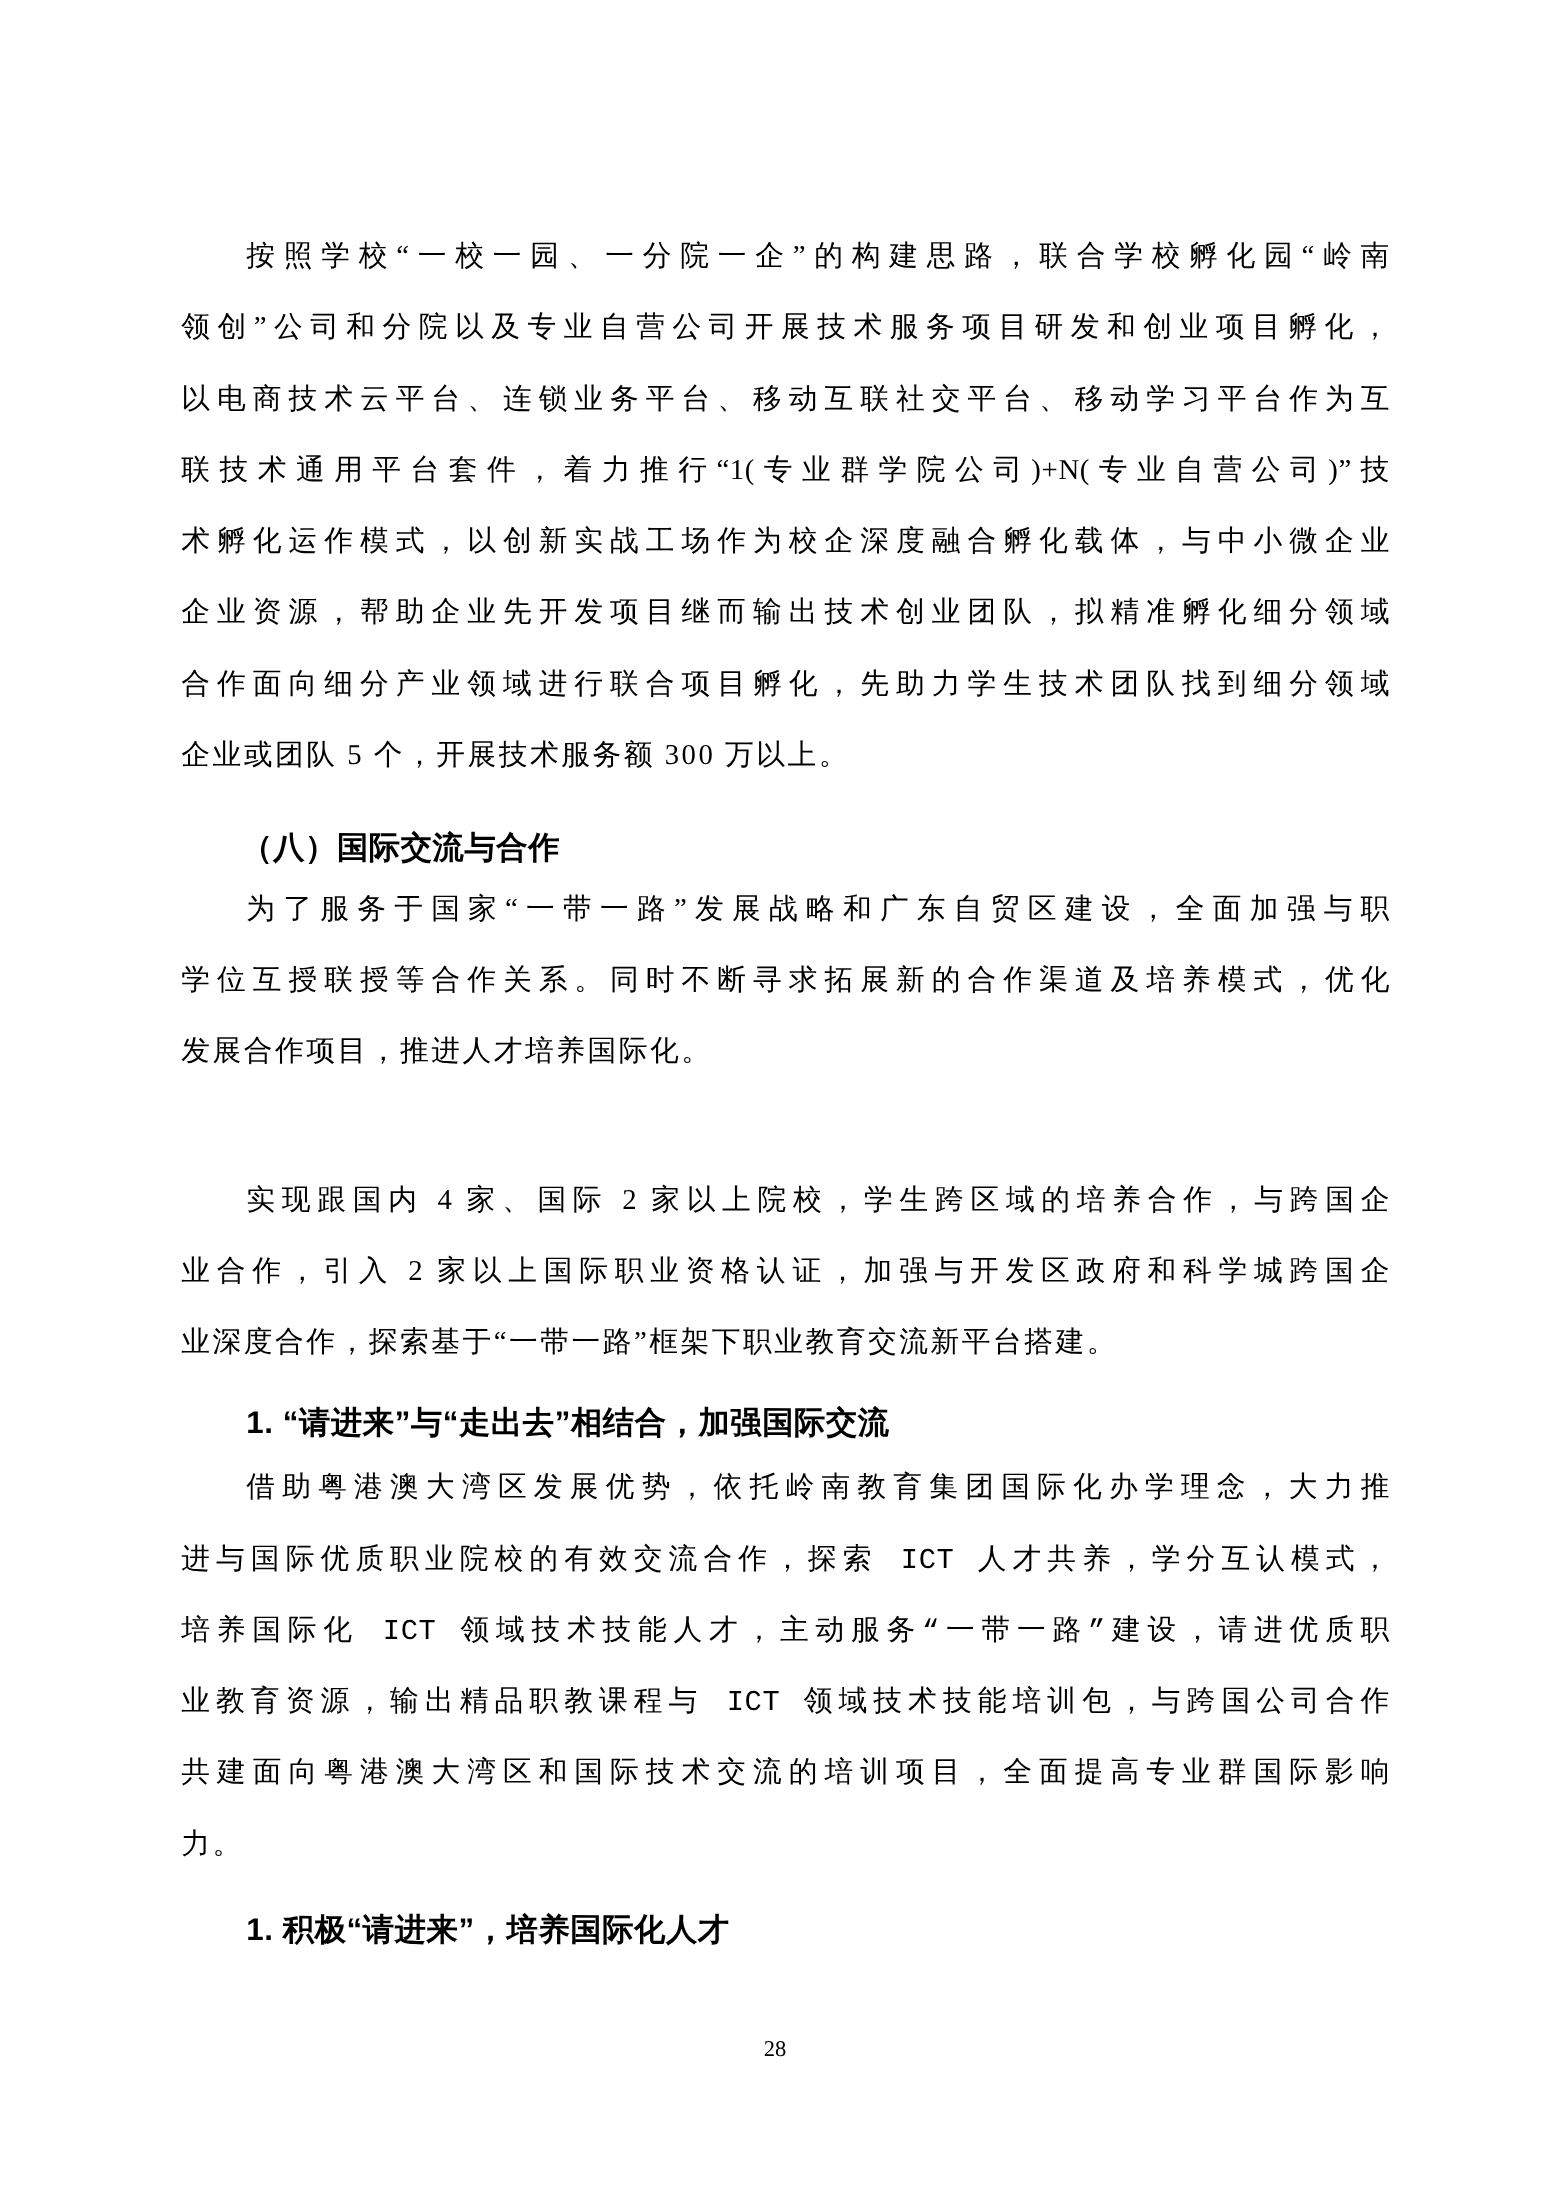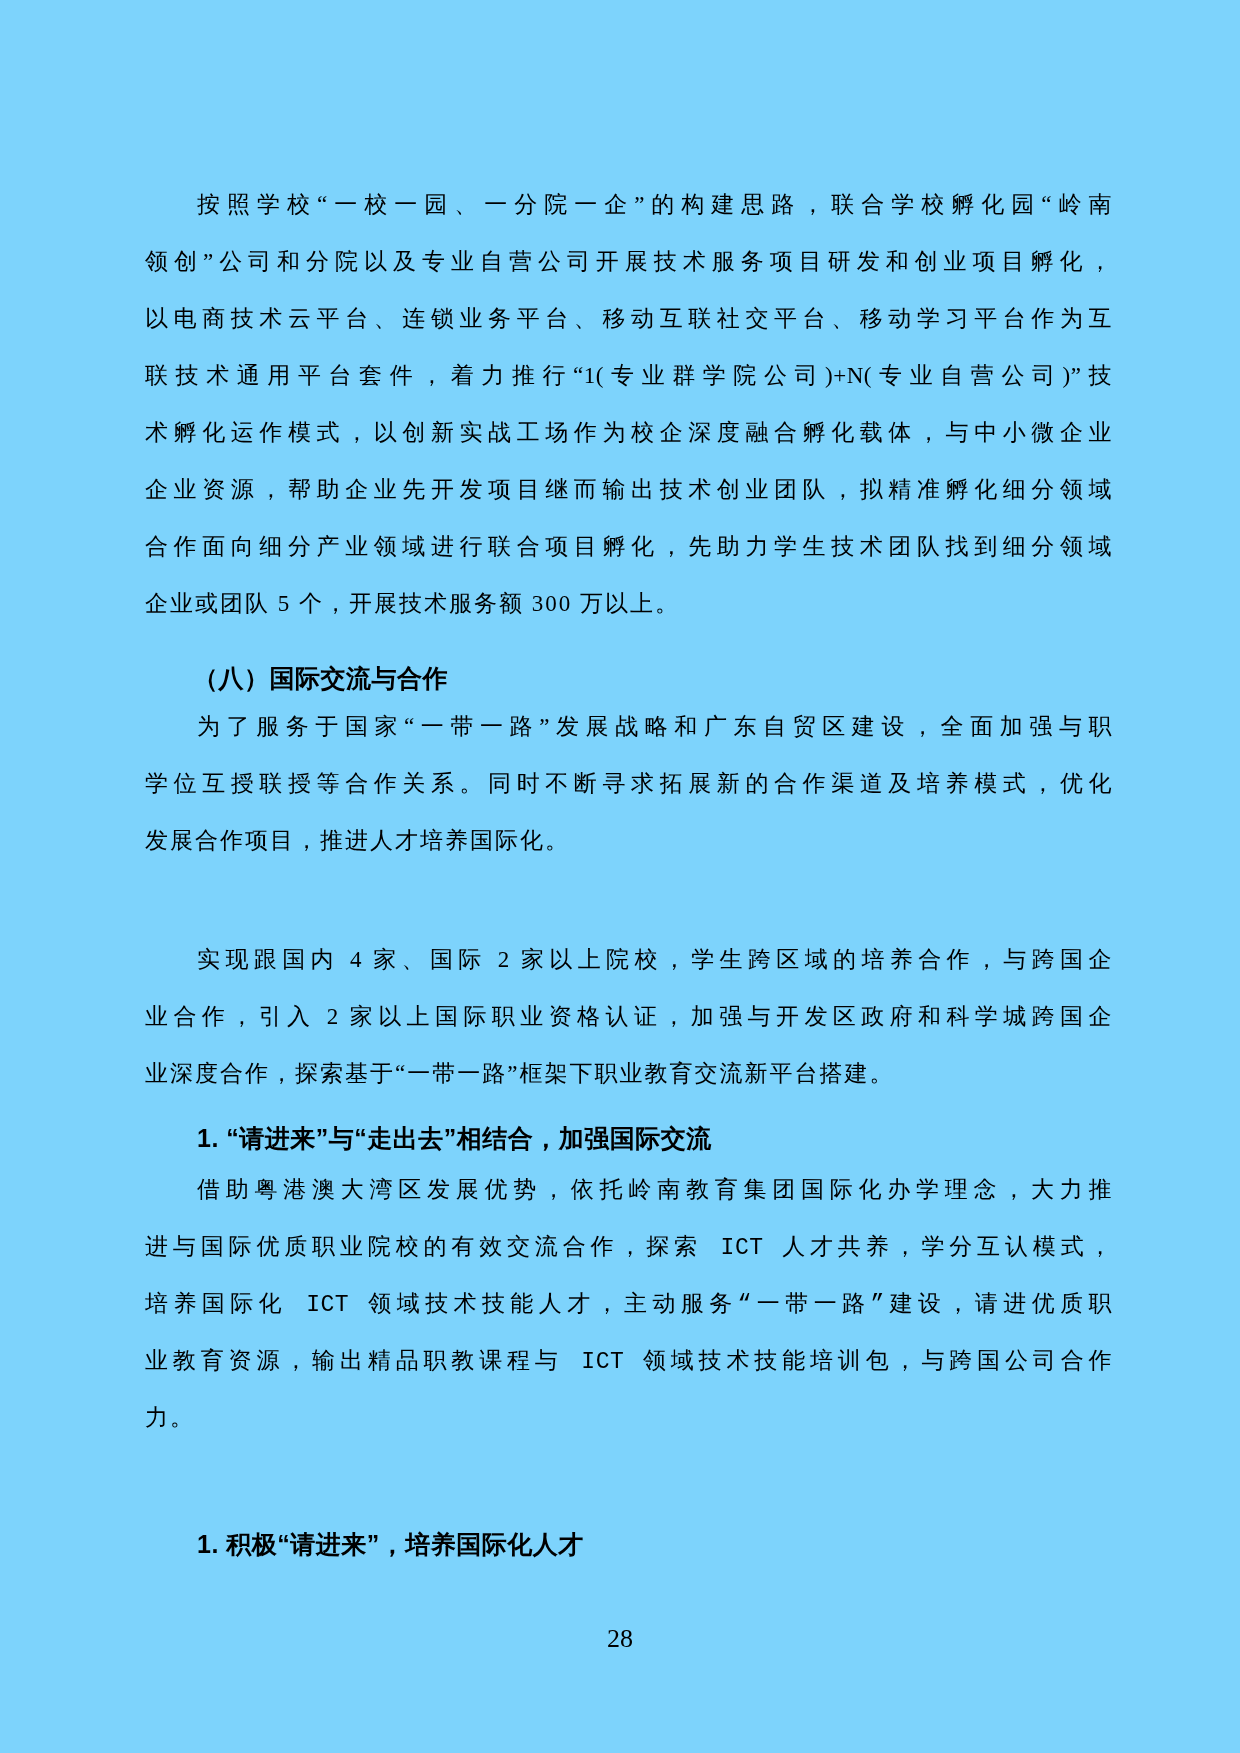--- a/index.html
+++ b/index.html
@@ -4,21 +4,21 @@
 <style>
   html, body {
     margin: 0;
     padding: 0;
     background: #888;
   }
   .page {
     position: relative;
     width: 1240px;
     height: 1753px;
-    background: #7dd3fc;
+    background: #ffffff;
     overflow: hidden;
     font-family: "Liberation Serif", serif;
     color: #000000;
   }
   .block {
     position: absolute;
     left: 145px;
     width: 967px;
   }
   .para .line {
@@ -51,21 +51,21 @@
   }
   .sub-heading {
     padding-left: 52px;
   }
   .footer {
     position: absolute;
     left: 0;
     top: 1624px;
     width: 1240px;
     text-align: center;
-    font-size: 26px;
+    font-size: 18px;
     line-height: 30px;
     font-family: "Liberation Serif", serif;
   }
   
   #para-1    { top: 176px; }
   #heading-8 { top: 650px; }
   #para-2    { top: 698px; }
   #para-3    { top: 931px; }
   #heading-1 { top: 1110px; }
   #para-4    { top: 1163px; font-family: Liberation Mono, monospace; }
@@ -101,20 +101,21 @@
       <div class="line last">业深度合作，探索基于“一带一路”框架下职业教育交流新平台搭建。</div>
     </div>
 
   <div id="heading-1" class="block heading sub-heading">1. “请进来”与“走出去”相结合，加强国际交流</div>
 
   <div id="para-4" class="block para">
       <div class="line first">借助粤港澳大湾区发展优势，依托岭南教育集团国际化办学理念，大力推</div>
       <div class="line">进与国际优质职业院校的有效交流合作，探索 ICT 人才共养，学分互认模式，</div>
       <div class="line">培养国际化 ICT 领域技术技能人才，主动服务“一带一路”建设，请进优质职</div>
       <div class="line">业教育资源，输出精品职教课程与 ICT 领域技术技能培训包，与跨国公司合作</div>
+      <div class="line">共建面向粤港澳大湾区和国际技术交流的培训项目，全面提高专业群国际影响</div>
       <div class="line last">力。</div>
     </div>
 
   <div id="heading-2" class="block heading sub-heading">1.  积极“请进来”，培养国际化人才</div>
 
   <div class="footer">28</div>
 
 </div>
 
 </body></html>

